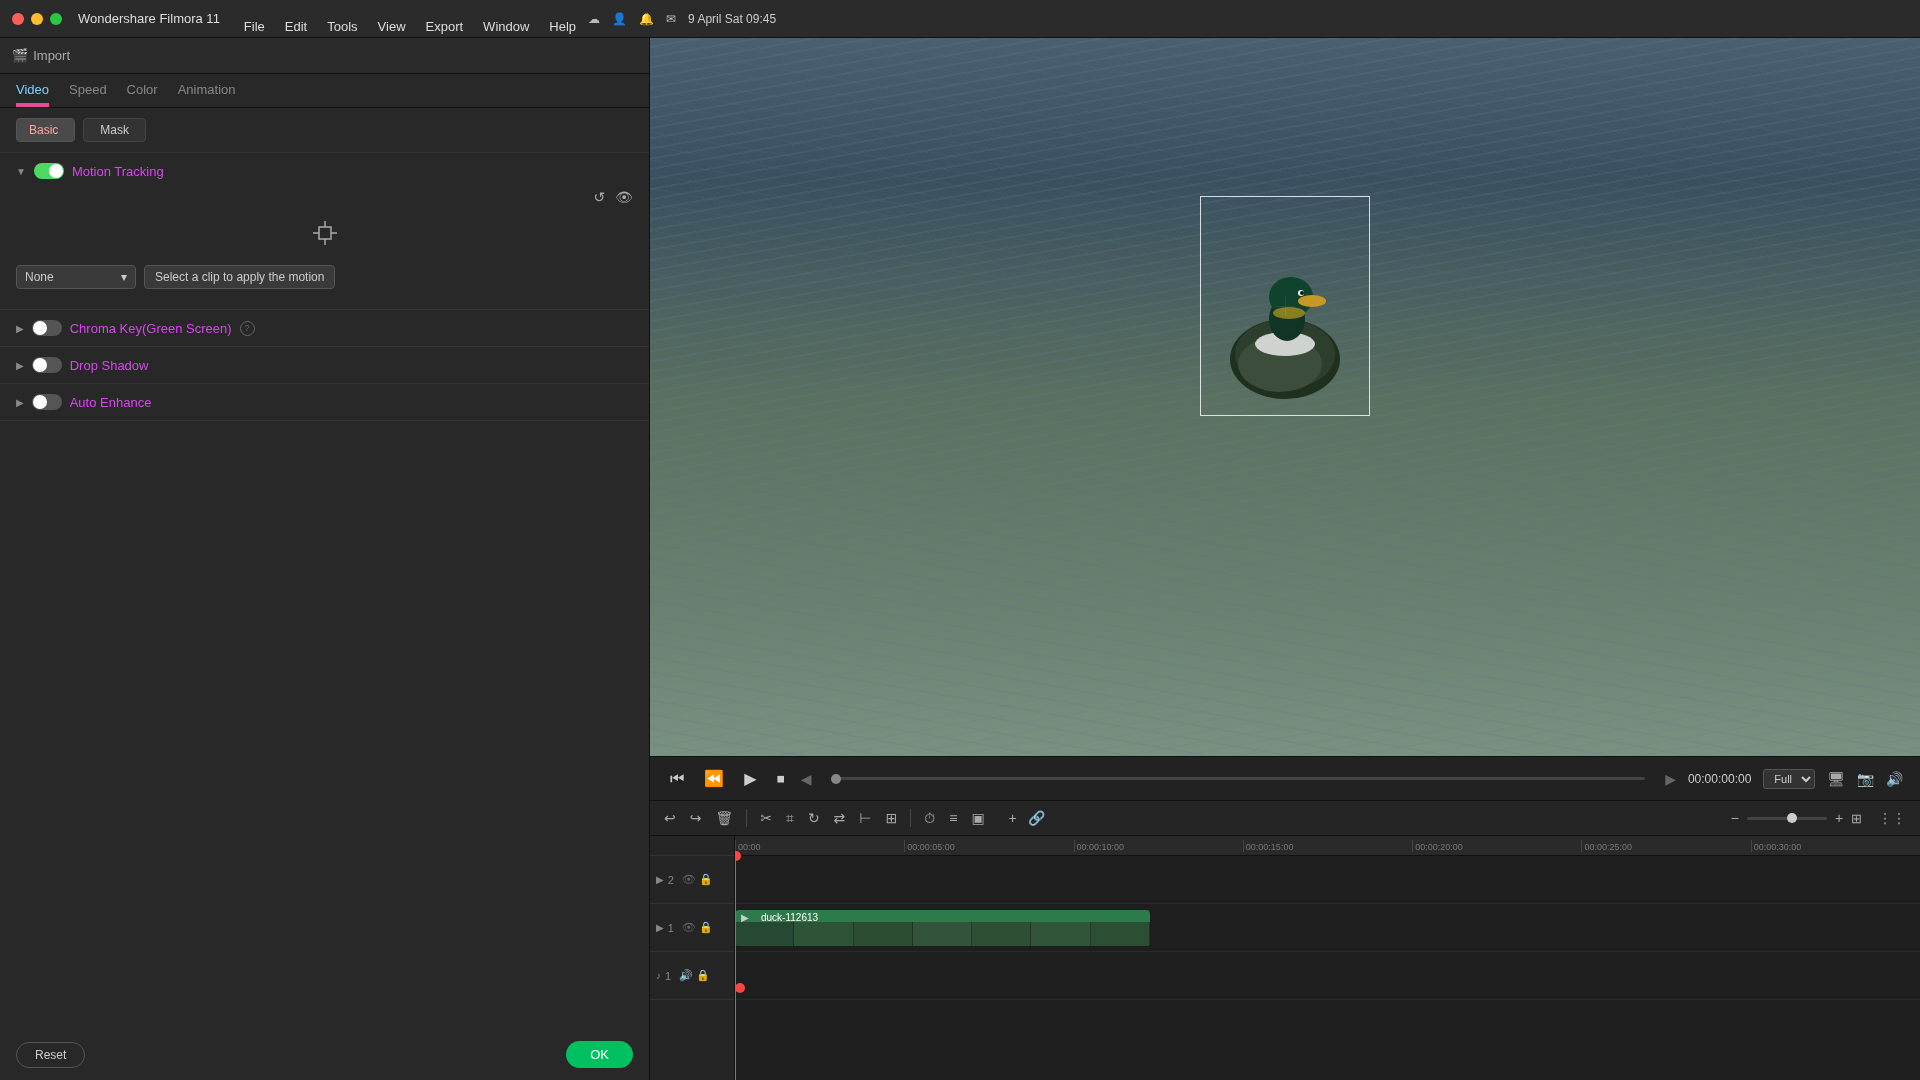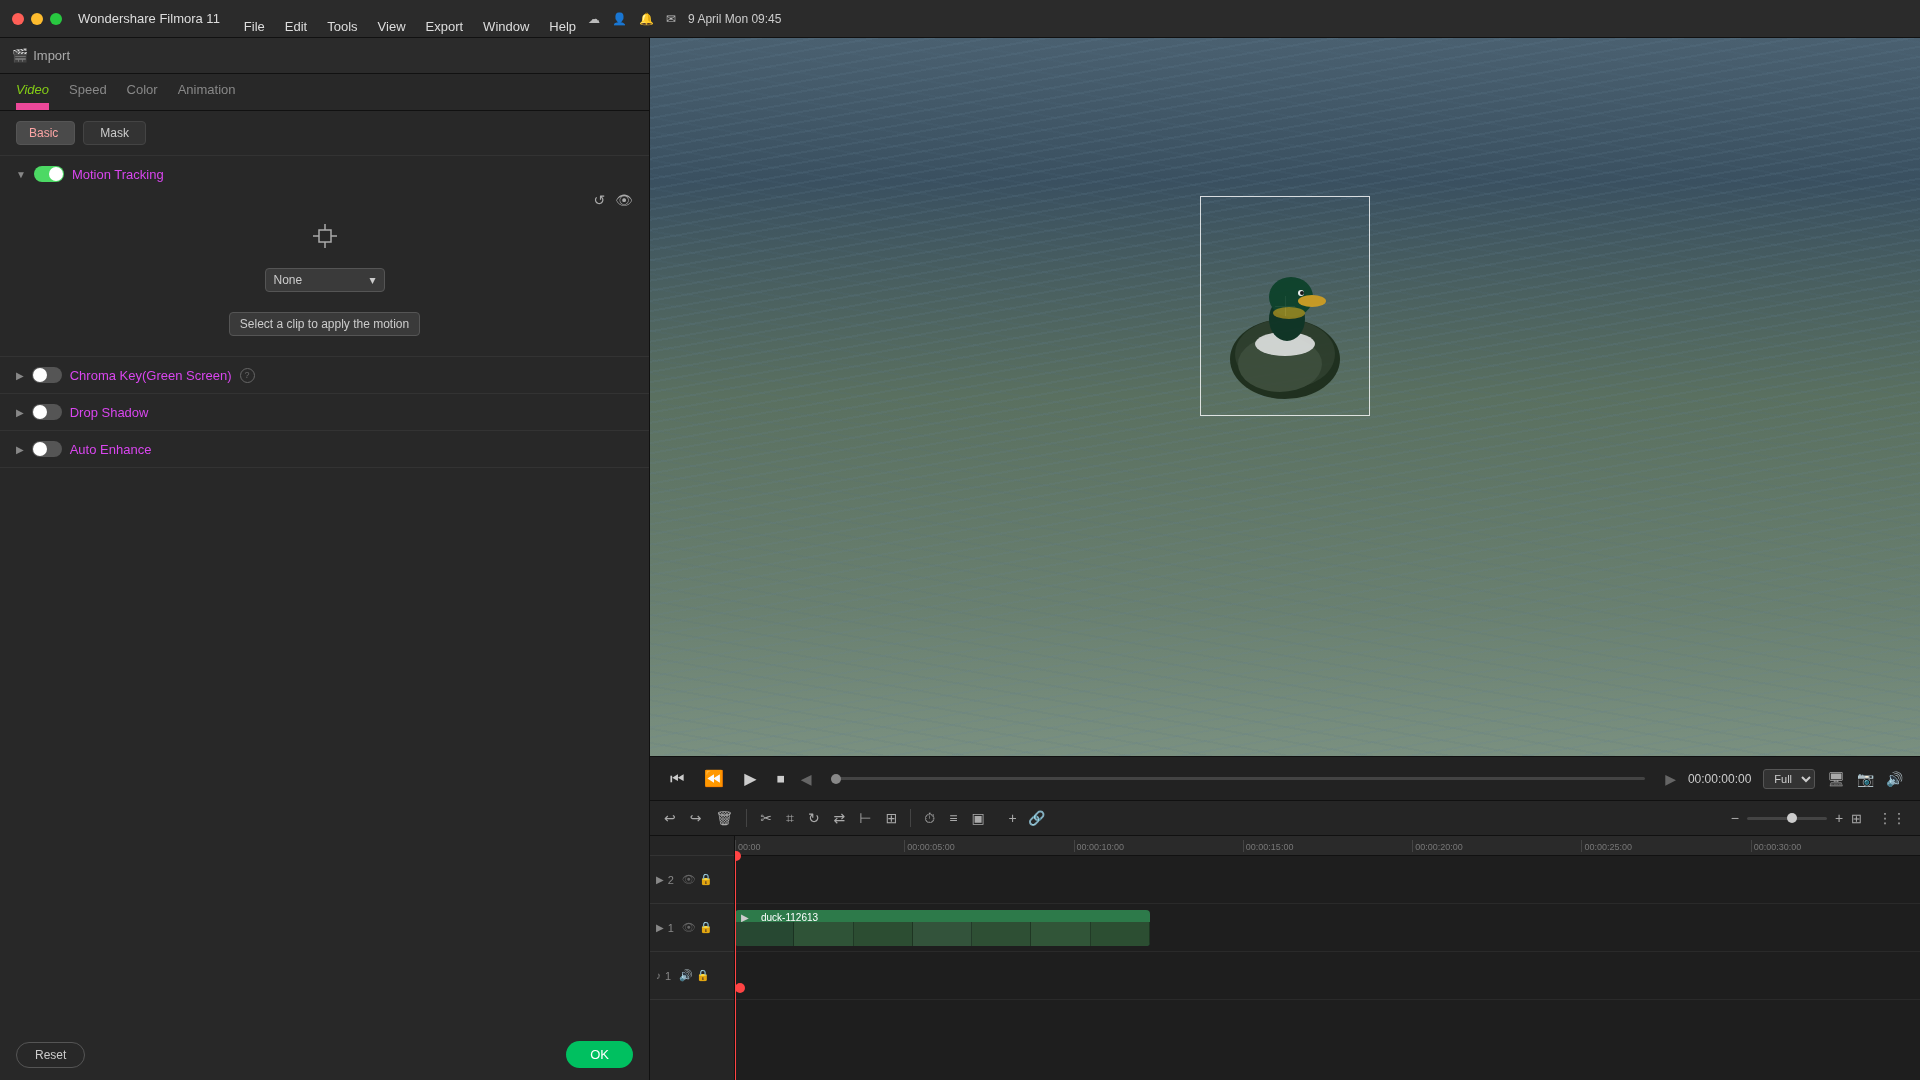--- a/index.html
+++ b/index.html
@@ -114,23 +114,22 @@
       background: #282828;
     }
     .panel-tab {
       font-size: 13px;
       color: #888;
       padding-bottom: 6px;
       cursor: pointer;
       border-bottom: 2px solid transparent;
     }
     .panel-tab.active {
-      color: #84cc16;
-      border-bottom: 7px solid #ec4899;
-      font-style: italic;
+      color: #7dd3fc;
+      border-bottom: 4px solid #ec4899;
     }
 
     
     .sub-tabs {
       display: flex;
       gap: 8px;
       padding: 10px 16px;
       border-bottom: 1px solid #333;
     }
     .sub-tab {
@@ -219,23 +218,22 @@
       width: 40px;
       height: 40px;
     }
     .crosshair-svg {
       width: 32px;
       height: 32px;
     }
     .motion-controls {
       display: flex;
       align-items: center;
-      gap: 20px;
+      gap: 8px;
       margin-top: 4px;
-      flex-direction: column;
     }
     .none-select {
       background: #3a3a3a;
       border: 1px solid #555;
       border-radius: 4px;
       color: #ccc;
       font-size: 12px;
       padding: 4px 8px;
       width: 120px;
       cursor: pointer;
@@ -634,21 +632,21 @@
     <span>View</span>
     <span>Export</span>
     <span>Window</span>
     <span>Help</span>
   </div>
   <div class="titlebar-right">
     <span>☁</span>
     <span>👤</span>
     <span>🔔</span>
     <span>✉</span>
-    <span class="titlebar-date">9 April Mon  09:45</span>
+    <span class="titlebar-date">9 April Sat  09:45</span>
   </div>
 </div>
 
 <div class="main-layout">
 
   <div class="left-panel">
 
     <div class="import-bar">
       <button class="import-btn">
         <span>🎬</span>

